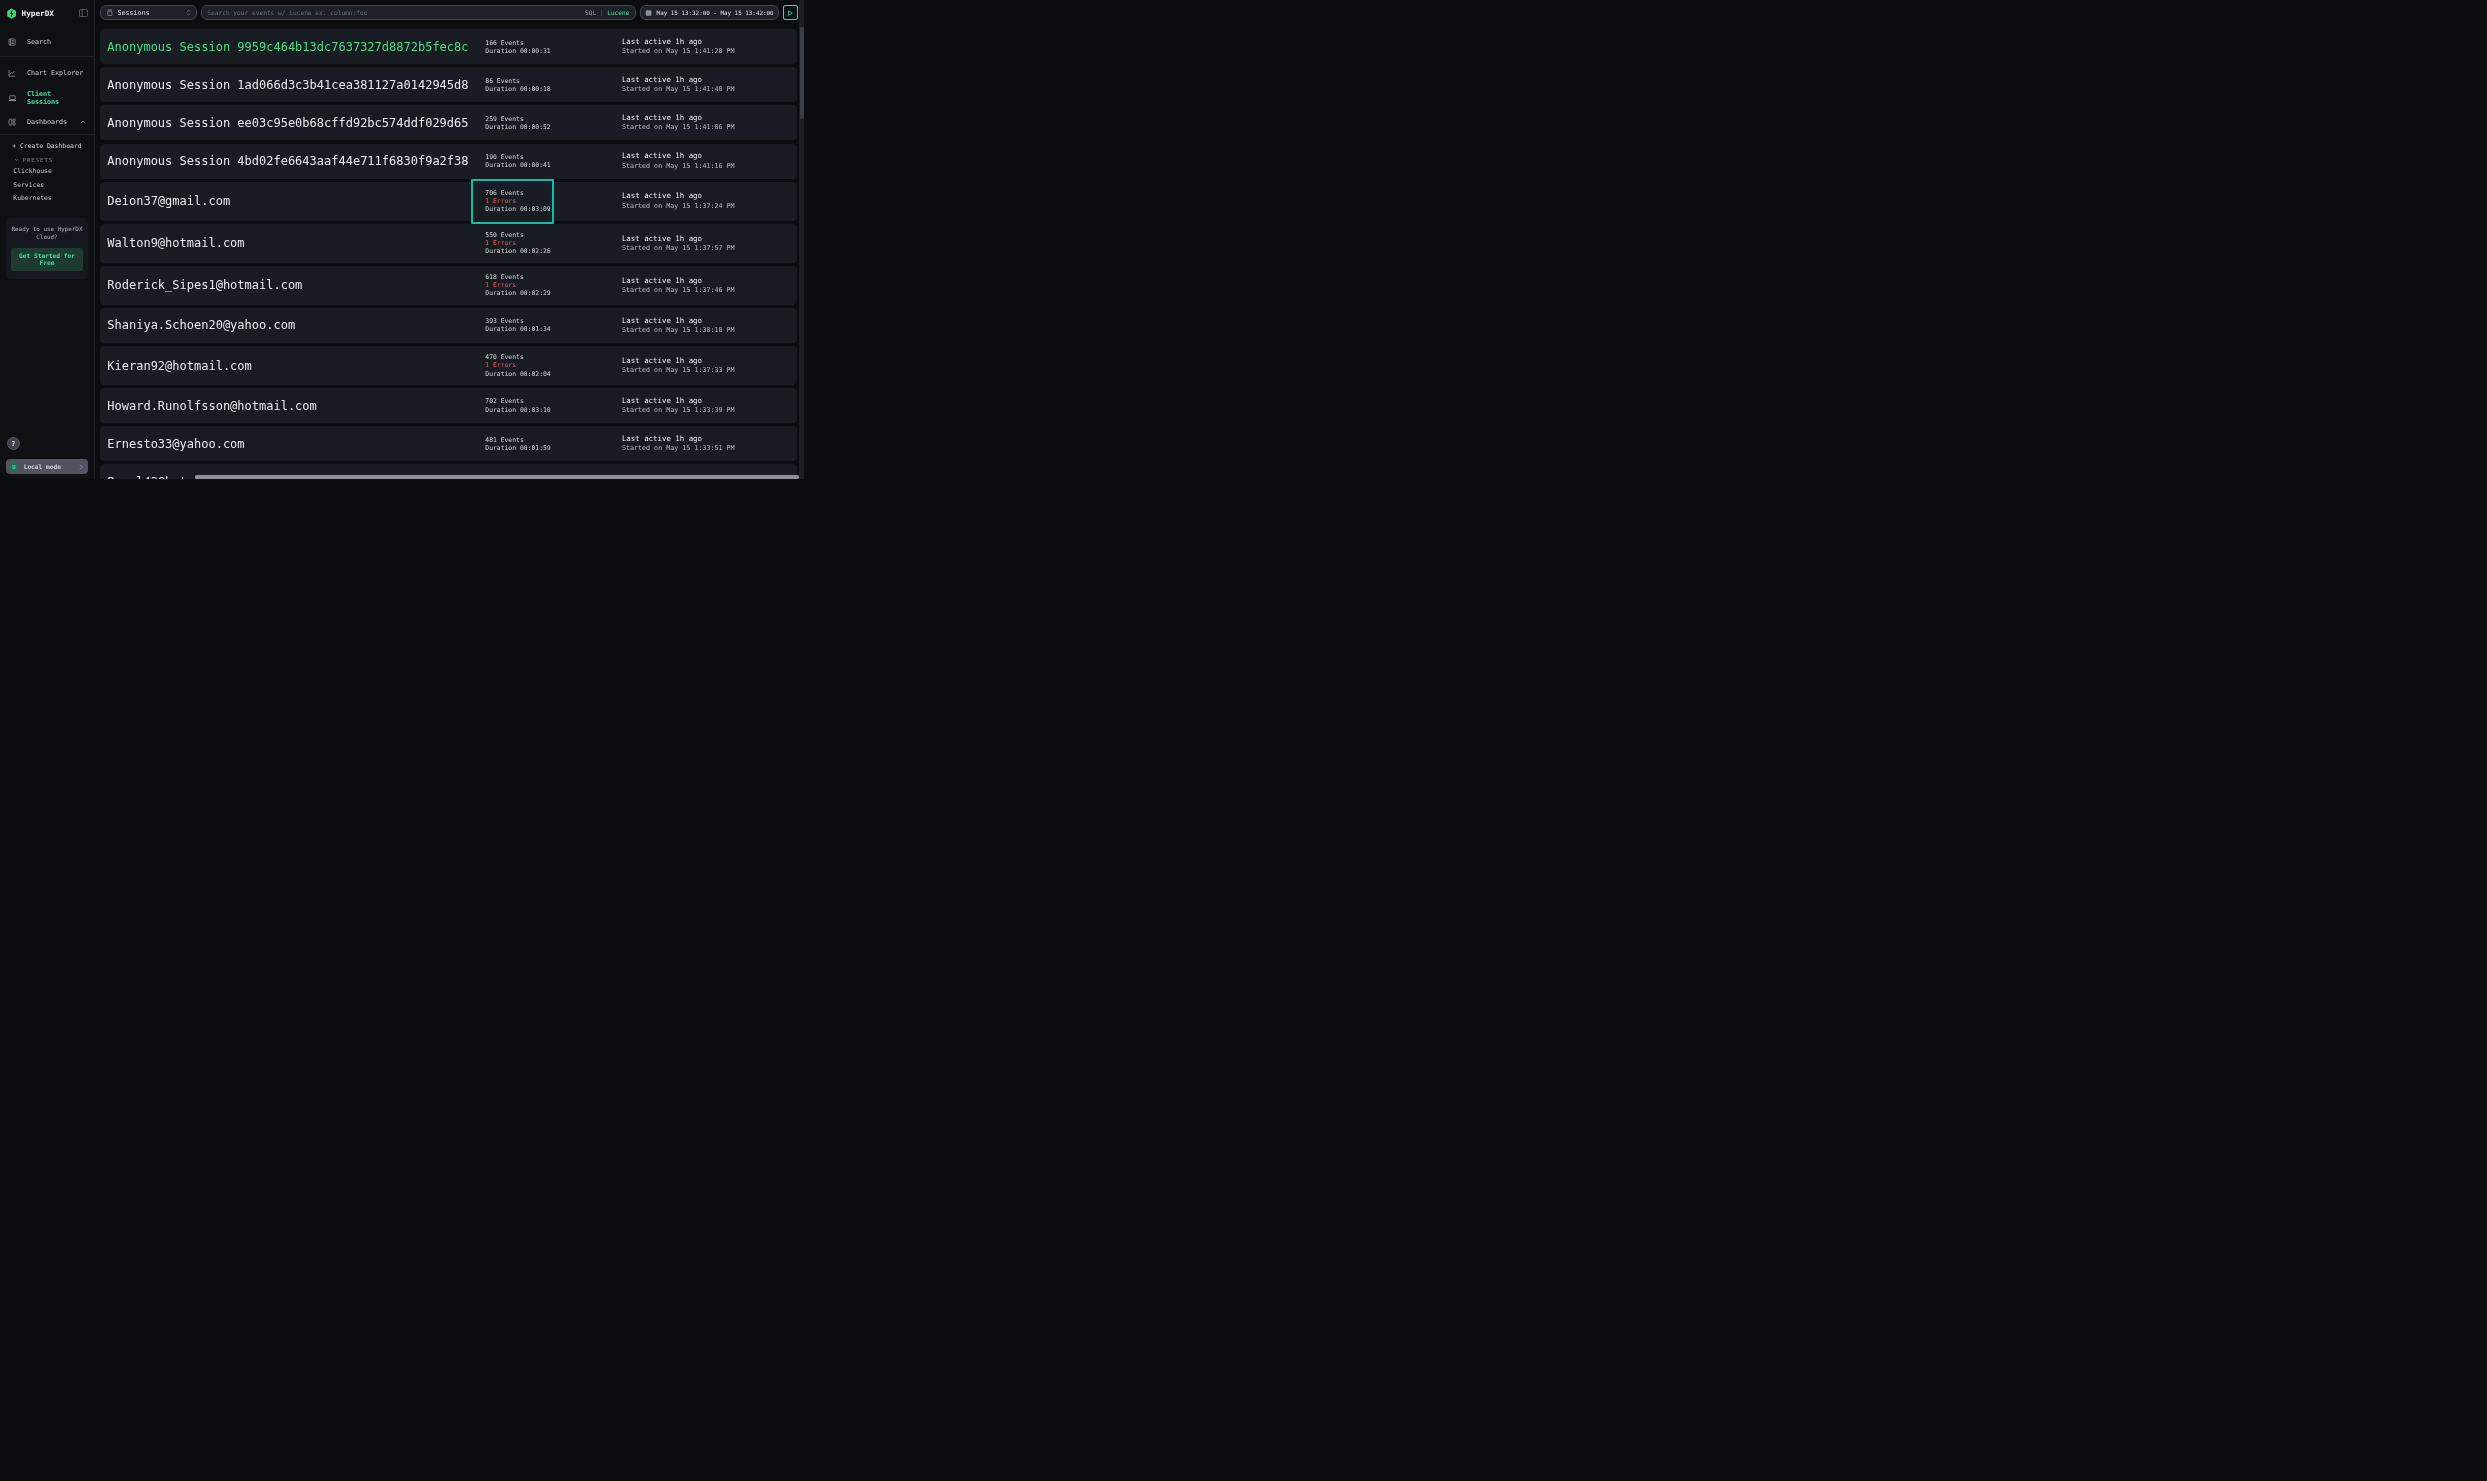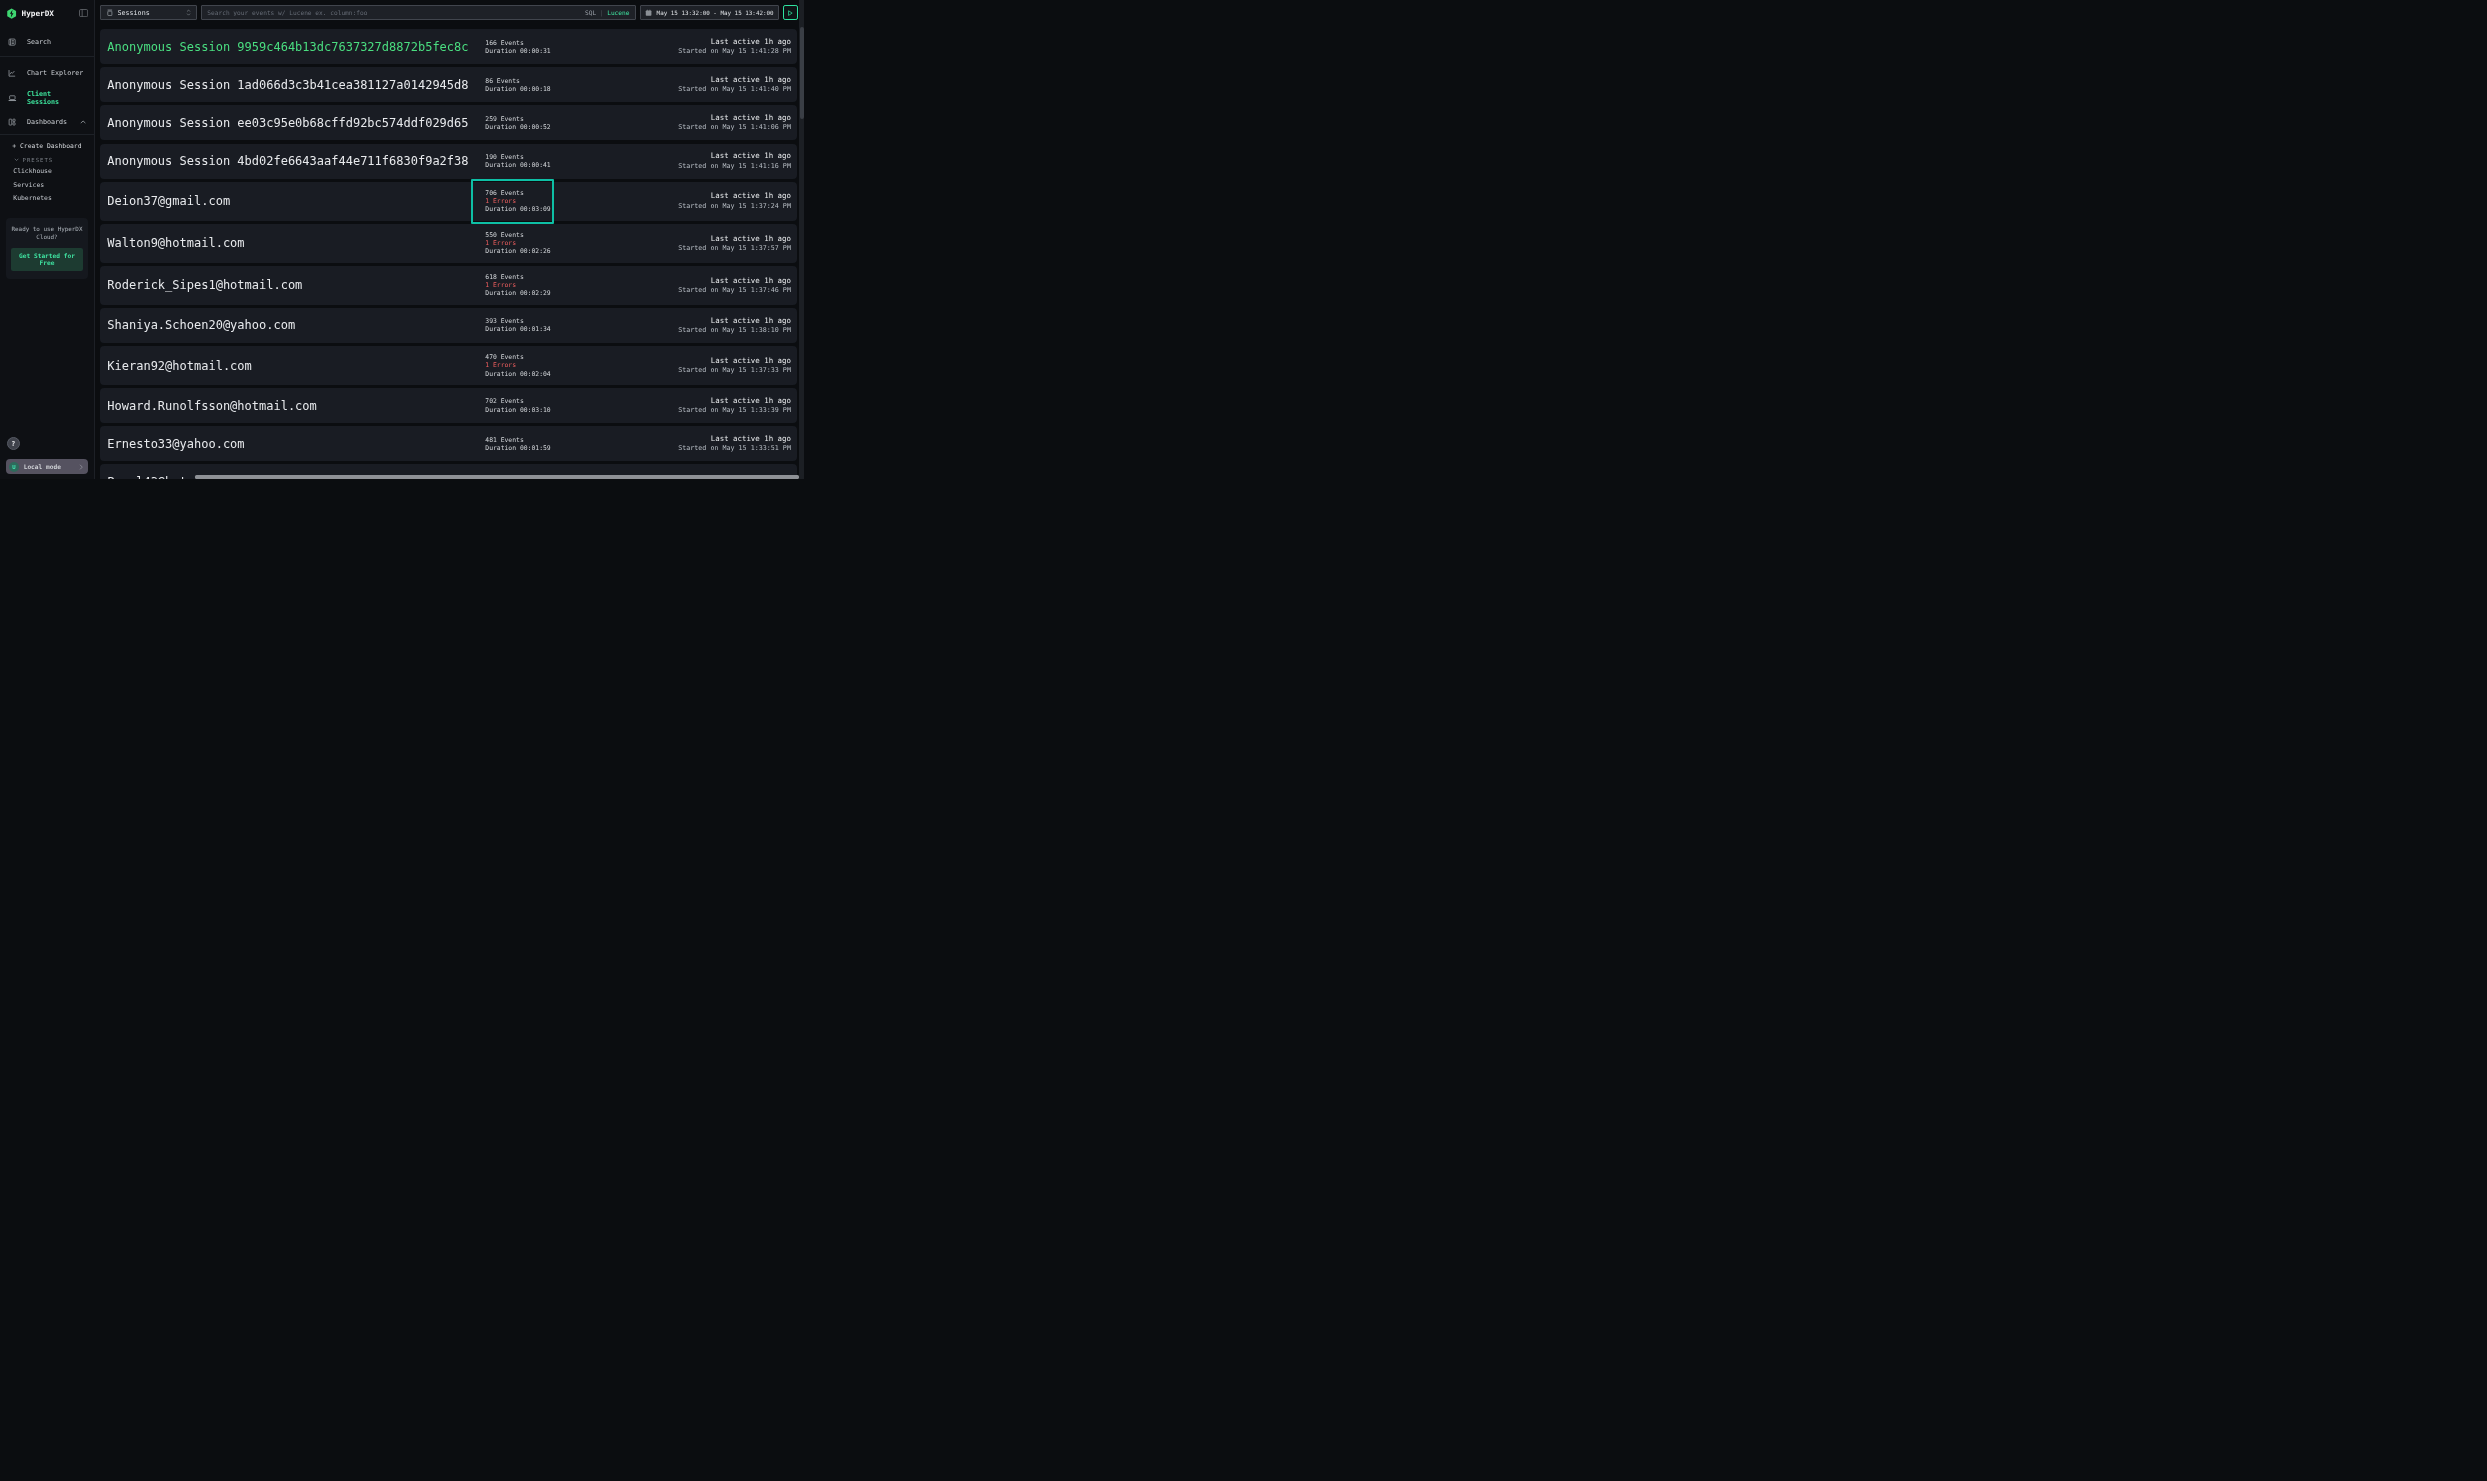--- a/index.html
+++ b/index.html
@@ -67,21 +67,21 @@
     width: 10.3px; height: 10.3px; border-radius: 50%; background: #2e6a5b;
     color: #3fe3b0; font-size: 5.6px; font-weight: bold;
     display: flex; align-items: center; justify-content: center; flex: none;
   }
   .local-label { margin-left: 4.6px; font-size: 6.2px; font-weight: bold; color: #d0d2d6; flex: 1; }
 
   
   .main { flex: 1; position: relative; padding: 5.1px 6.2px 0 5.1px; }
   .topbar { display: flex; gap: 4.1px; height: 15px; }
   .tb-box {
-    background: #1e2127; border: 0.5px solid #41454d; border-radius: 1px;
+    background: #1e2127; border: 0.5px solid #41454d; border-radius: 6px;
     display: flex; align-items: center; height: 15px;
   }
   .source-select { width: 97px; padding: 0 4.6px; gap: 4.1px; cursor: pointer; }
   .source-label { font-size: 6.7px; color: #dfe2e6; flex: 1; }
   .search-box { flex: 1; padding: 0 5.1px; gap: 4.1px; }
   .search-input {
     flex: 1; background: transparent; border: none; outline: none;
     color: #dfe2e6; font-size: 6.2px; font-family: inherit;
   }
   .search-input::placeholder { color: #646a74; }
@@ -104,21 +104,21 @@
     display: flex; align-items: center; padding: 0 6.2px 0 7.2px;
     margin-bottom: 3.1px; cursor: pointer;
   }
   .session-card.h2 { height: 35px; }
   .session-card.h3 { height: 39px; }
   .col-name { width: 378px; flex: none; }
   .s-name { font-size: 12px; color: #e8eaed; }
   .s-name.green { color: #4ade80; }
   .col-mid { flex: 1; font-size: 6.4px; line-height: 8.2px; color: #d3d6da; }
   .s-errors { color: #ef5f5f; }
-  .col-right { flex: none; min-width: 169px; text-align: right; }
+  .col-right { flex: none; min-width: 169px; }
   .s-last { font-size: 7.4px; color: #eceef0; line-height: 9.2px; }
   .s-started { font-size: 6.7px; color: #b9bfc6; line-height: 9.2px; margin-top: 1px; }
   .selection-box {
     position: absolute; left: 371px; top: -3.1px; width: 83px; height: 45px;
     border: 2.1px solid #0ebfa5; border-radius: 1px; z-index: 2; pointer-events: none;
   }
 
   
   .v-scrollbar { position: absolute; right: 0; top: 0; bottom: 0; width: 4.6px; background: #1c1f24; }
   .v-thumb { position: absolute; top: 27px; left: 0.5px; width: 3.6px; height: 92px; background: #3a3e45; border-radius: 2.1px; }

